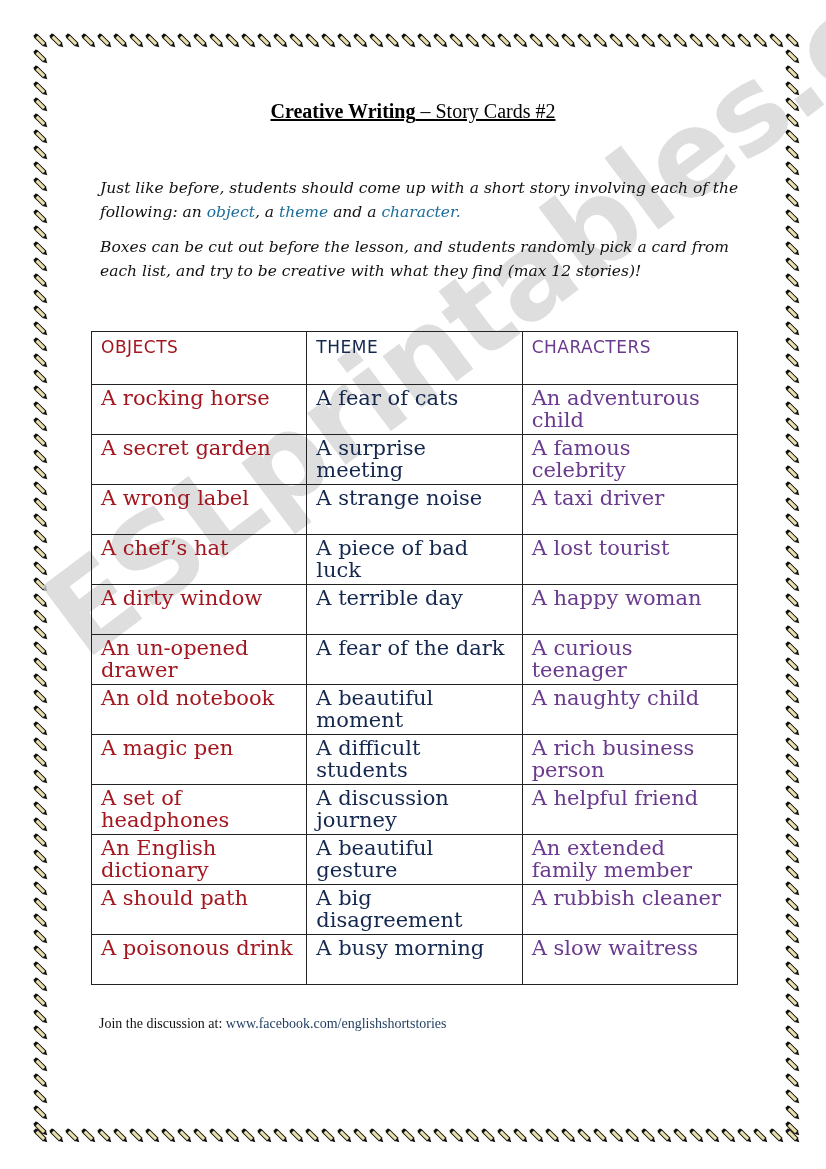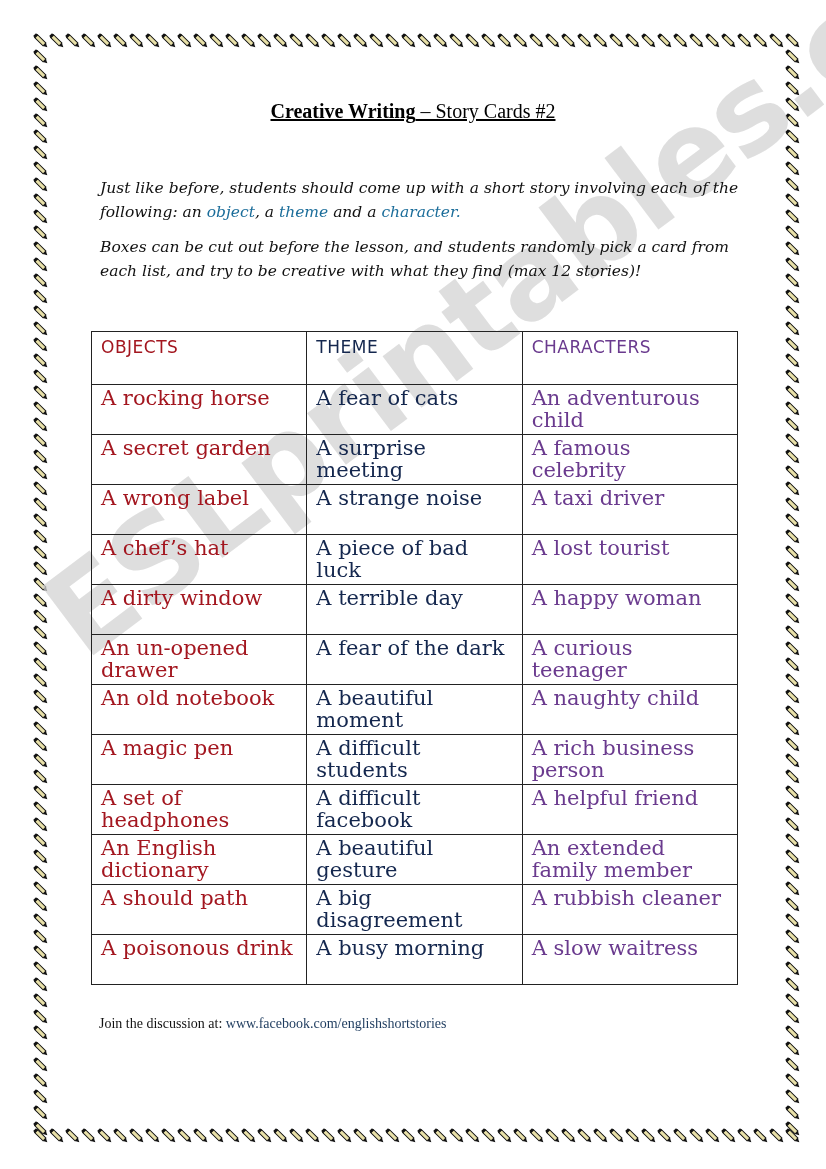--- a/index.html
+++ b/index.html
@@ -1348,21 +1348,21 @@
           <td class="c-theme">A beautiful moment</td>
           <td class="c-char">A naughty child</td>
         </tr>
         <tr class="row">
           <td class="c-obj">A magic pen</td>
           <td class="c-theme">A difficult students</td>
           <td class="c-char">A rich business person</td>
         </tr>
         <tr class="row">
           <td class="c-obj">A set of headphones</td>
-          <td class="c-theme">A difficult facebook</td>
+          <td class="c-theme">A discussion journey</td>
           <td class="c-char">A helpful friend</td>
         </tr>
         <tr class="row">
           <td class="c-obj">An English dictionary</td>
           <td class="c-theme">A beautiful gesture</td>
           <td class="c-char">An extended family member</td>
         </tr>
         <tr class="row">
           <td class="c-obj">A should path</td>
           <td class="c-theme">A big disagreement</td>

